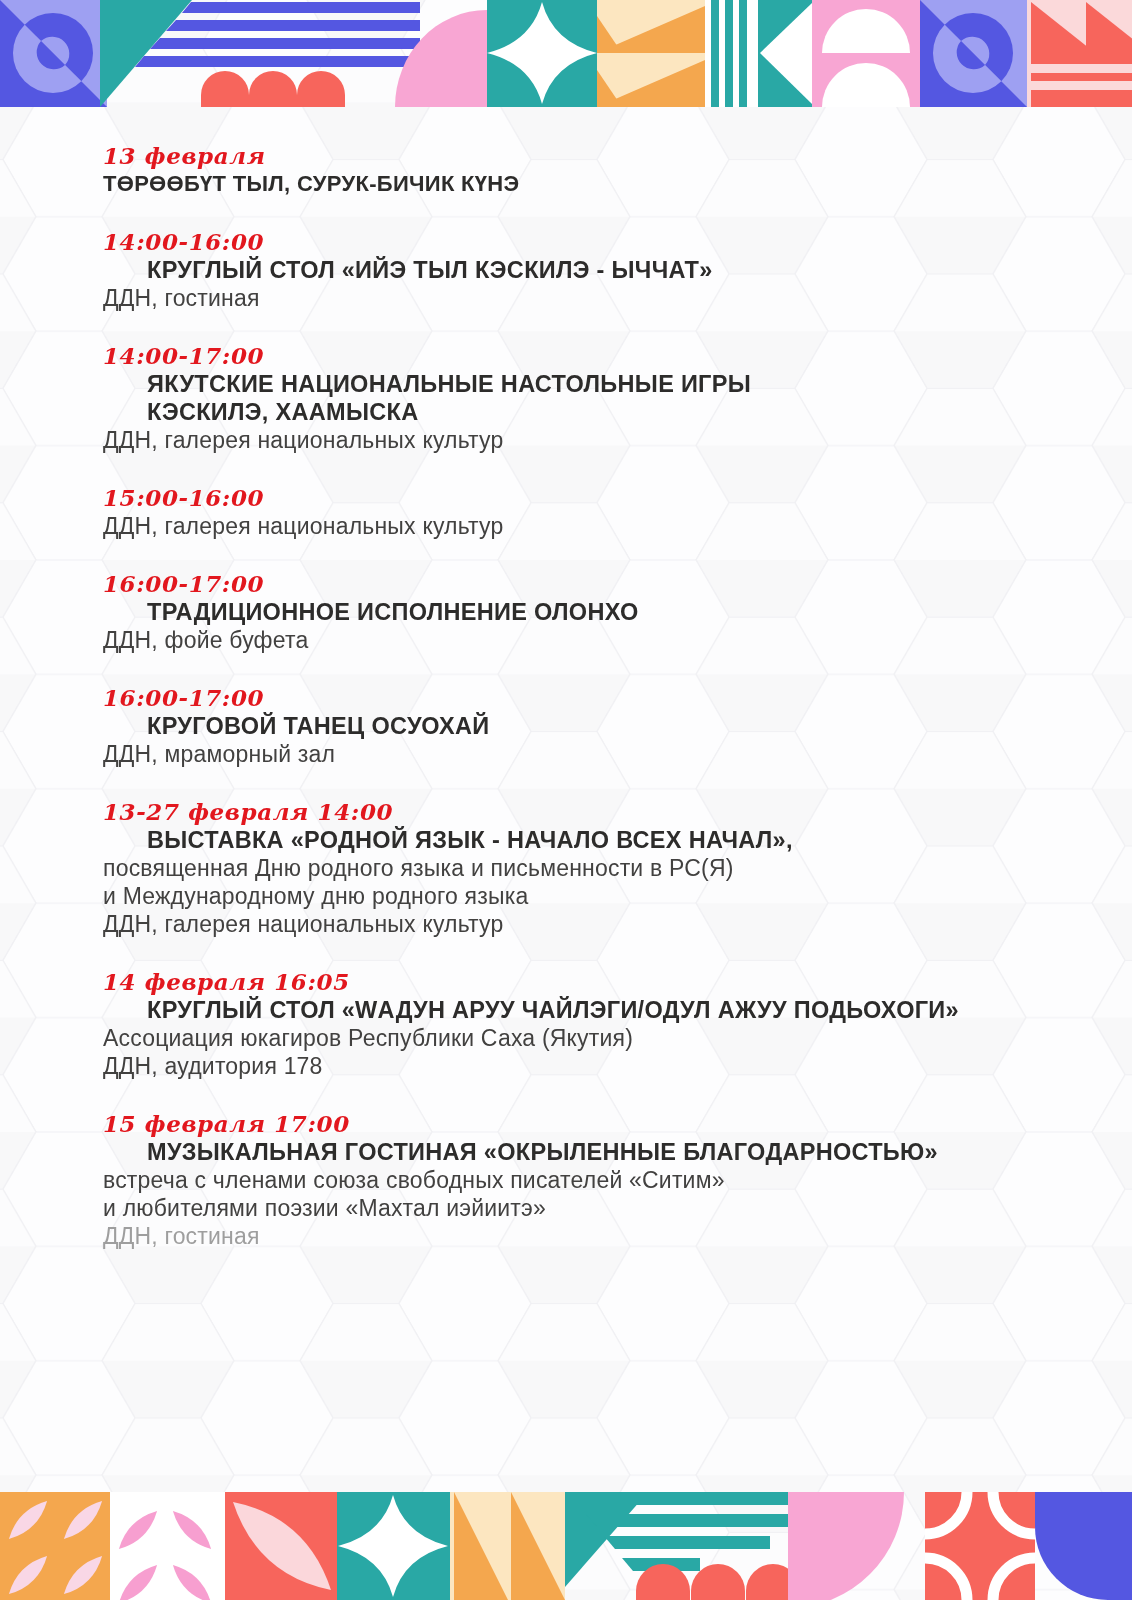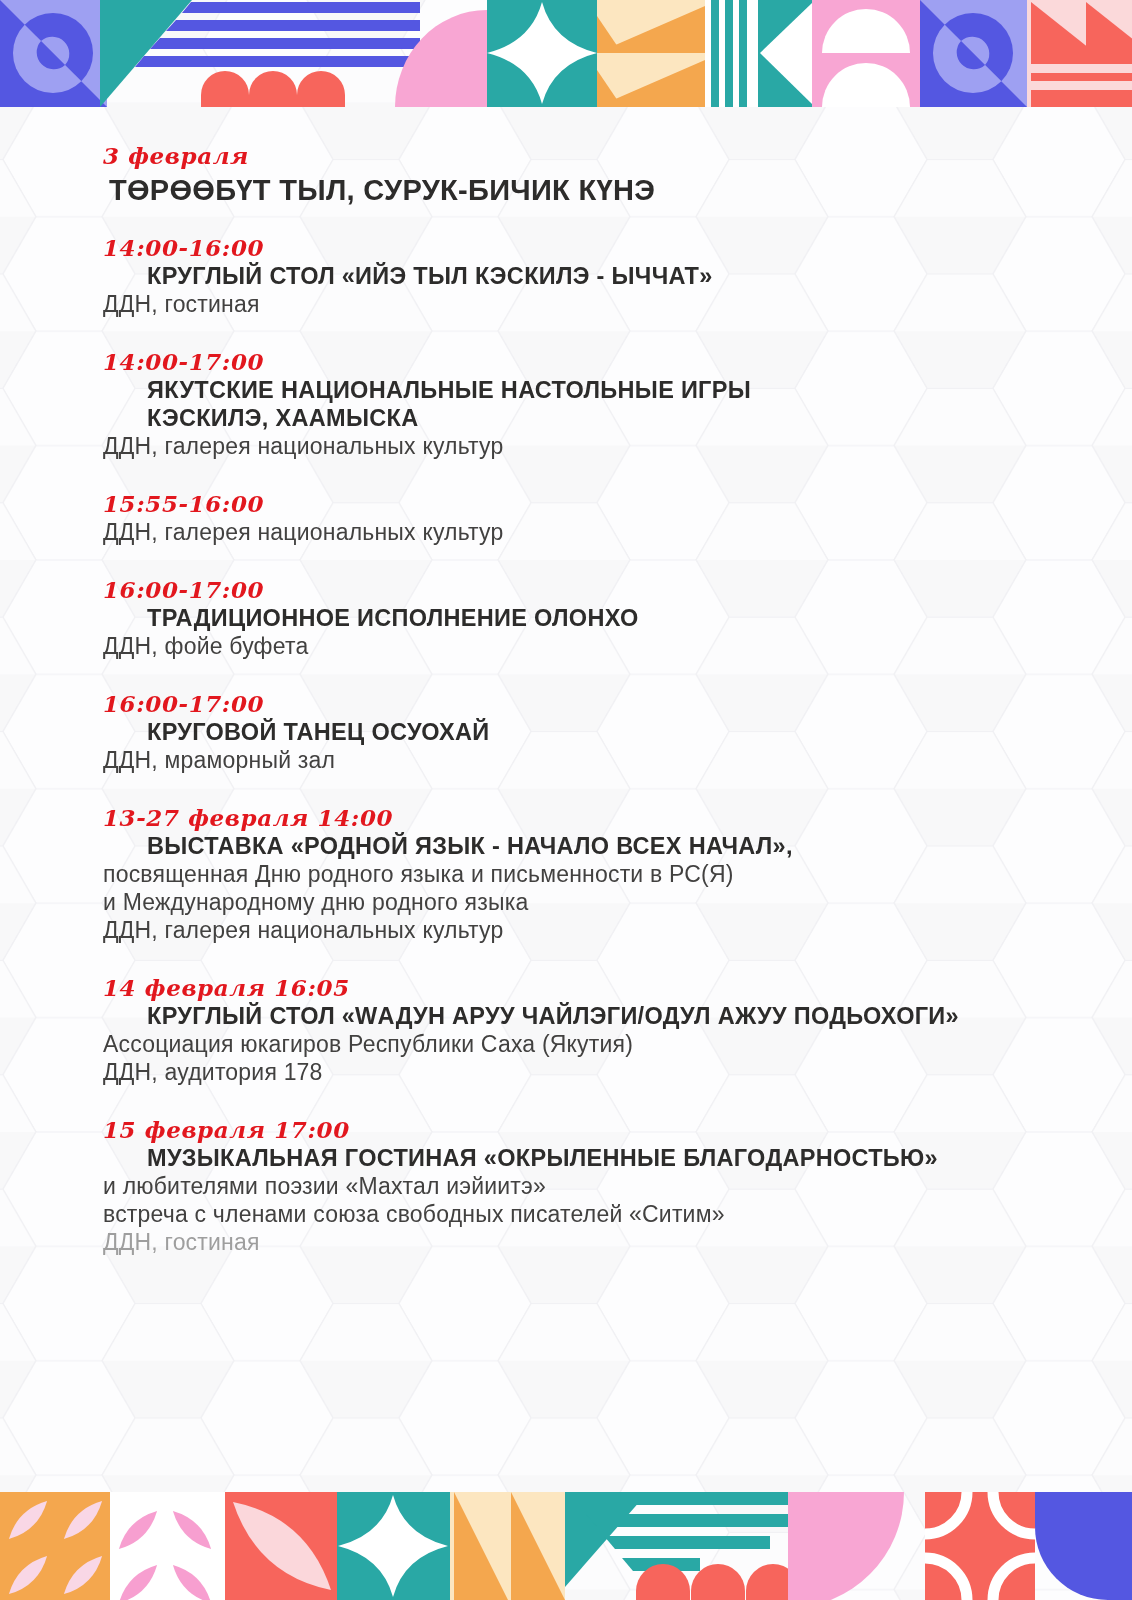--- a/index.html
+++ b/index.html
@@ -115,22 +115,22 @@
       <polygon points="1086,2 1154,56 1086,56" fill="#f7655c"></polygon>
       <rect x="1031" y="56" width="101" height="51" fill="#f7655c"></rect>
       <rect x="1031" y="64" width="101" height="9" fill="#fbd9da"></rect>
       <rect x="1031" y="81" width="101" height="9" fill="#fbd9da"></rect>
     </g>
   </svg>
 </header>
 
 <main class="content">
   <section class="day-header">
-    <div class="red-line">3 февраля</div>
-    <h1 class="title-line" style="margin:6px;font-size:29px;">ТӨРӨӨБҮТ ТЫЛ, СУРУК-БИЧИК КҮНЭ</h1>
+    <div class="red-line">13 февраля</div>
+    <h1 class="title-line" style="margin:0;font-size:22px;">ТӨРӨӨБҮТ ТЫЛ, СУРУК-БИЧИК КҮНЭ</h1>
   </section>
   <div id="events">
   <section class="event">
     <div class="red-line event-time">14:00-16:00</div>
     <div class="event-titles">
           <div class="title-line">КРУГЛЫЙ СТОЛ «ИЙЭ ТЫЛ КЭСКИЛЭ - ЫЧЧАТ»</div>
         </div>
     <div class="event-details"></div>
     <div class="location-line event-location">ДДН, гостиная</div>
   </section>
@@ -139,21 +139,21 @@
     <div class="red-line event-time">14:00-17:00</div>
     <div class="event-titles">
           <div class="title-line">ЯКУТСКИЕ НАЦИОНАЛЬНЫЕ НАСТОЛЬНЫЕ ИГРЫ</div>
           <div class="title-line">КЭСКИЛЭ, ХААМЫСКА</div>
         </div>
     <div class="event-details"></div>
     <div class="location-line event-location">ДДН, галерея национальных культур</div>
   </section>
 
   <section class="event">
-    <div class="red-line event-time">15:55-16:00</div>
+    <div class="red-line event-time">15:00-16:00</div>
     <div class="event-details"></div>
     <div class="location-line event-location">ДДН, галерея национальных культур</div>
   </section>
 
   <section class="event">
     <div class="red-line event-time">16:00-17:00</div>
     <div class="event-titles">
           <div class="title-line">ТРАДИЦИОННОЕ ИСПОЛНЕНИЕ ОЛОНХО</div>
         </div>
     <div class="event-details"></div>
@@ -192,22 +192,22 @@
         </div>
     <div class="location-line event-location">ДДН, аудитория 178</div>
   </section>
 
   <section class="event">
     <div class="red-line event-time">15 февраля 17:00</div>
     <div class="event-titles">
           <div class="title-line">МУЗЫКАЛЬНАЯ ГОСТИНАЯ «ОКРЫЛЕННЫЕ БЛАГОДАРНОСТЬЮ»</div>
         </div>
     <div class="event-details">
+          <div class="detail-line">встреча с членами союза свободных писателей «Ситим»</div>
           <div class="detail-line">и любителями поэзии «Махтал иэйиитэ»</div>
-          <div class="detail-line">встреча с членами союза свободных писателей «Ситим»</div>
         </div>
     <div class="location-line event-location muted">ДДН, гостиная</div>
   </section>
 </div>
 </main>
 
 <footer class="banner bottom">
   <svg viewBox="0 0 1132 108" preserveAspectRatio="none">
     <defs>
       <path id="lensB" d="M-27,0 Q0,-15 27,0 Q0,15 -27,0 Z"></path>

